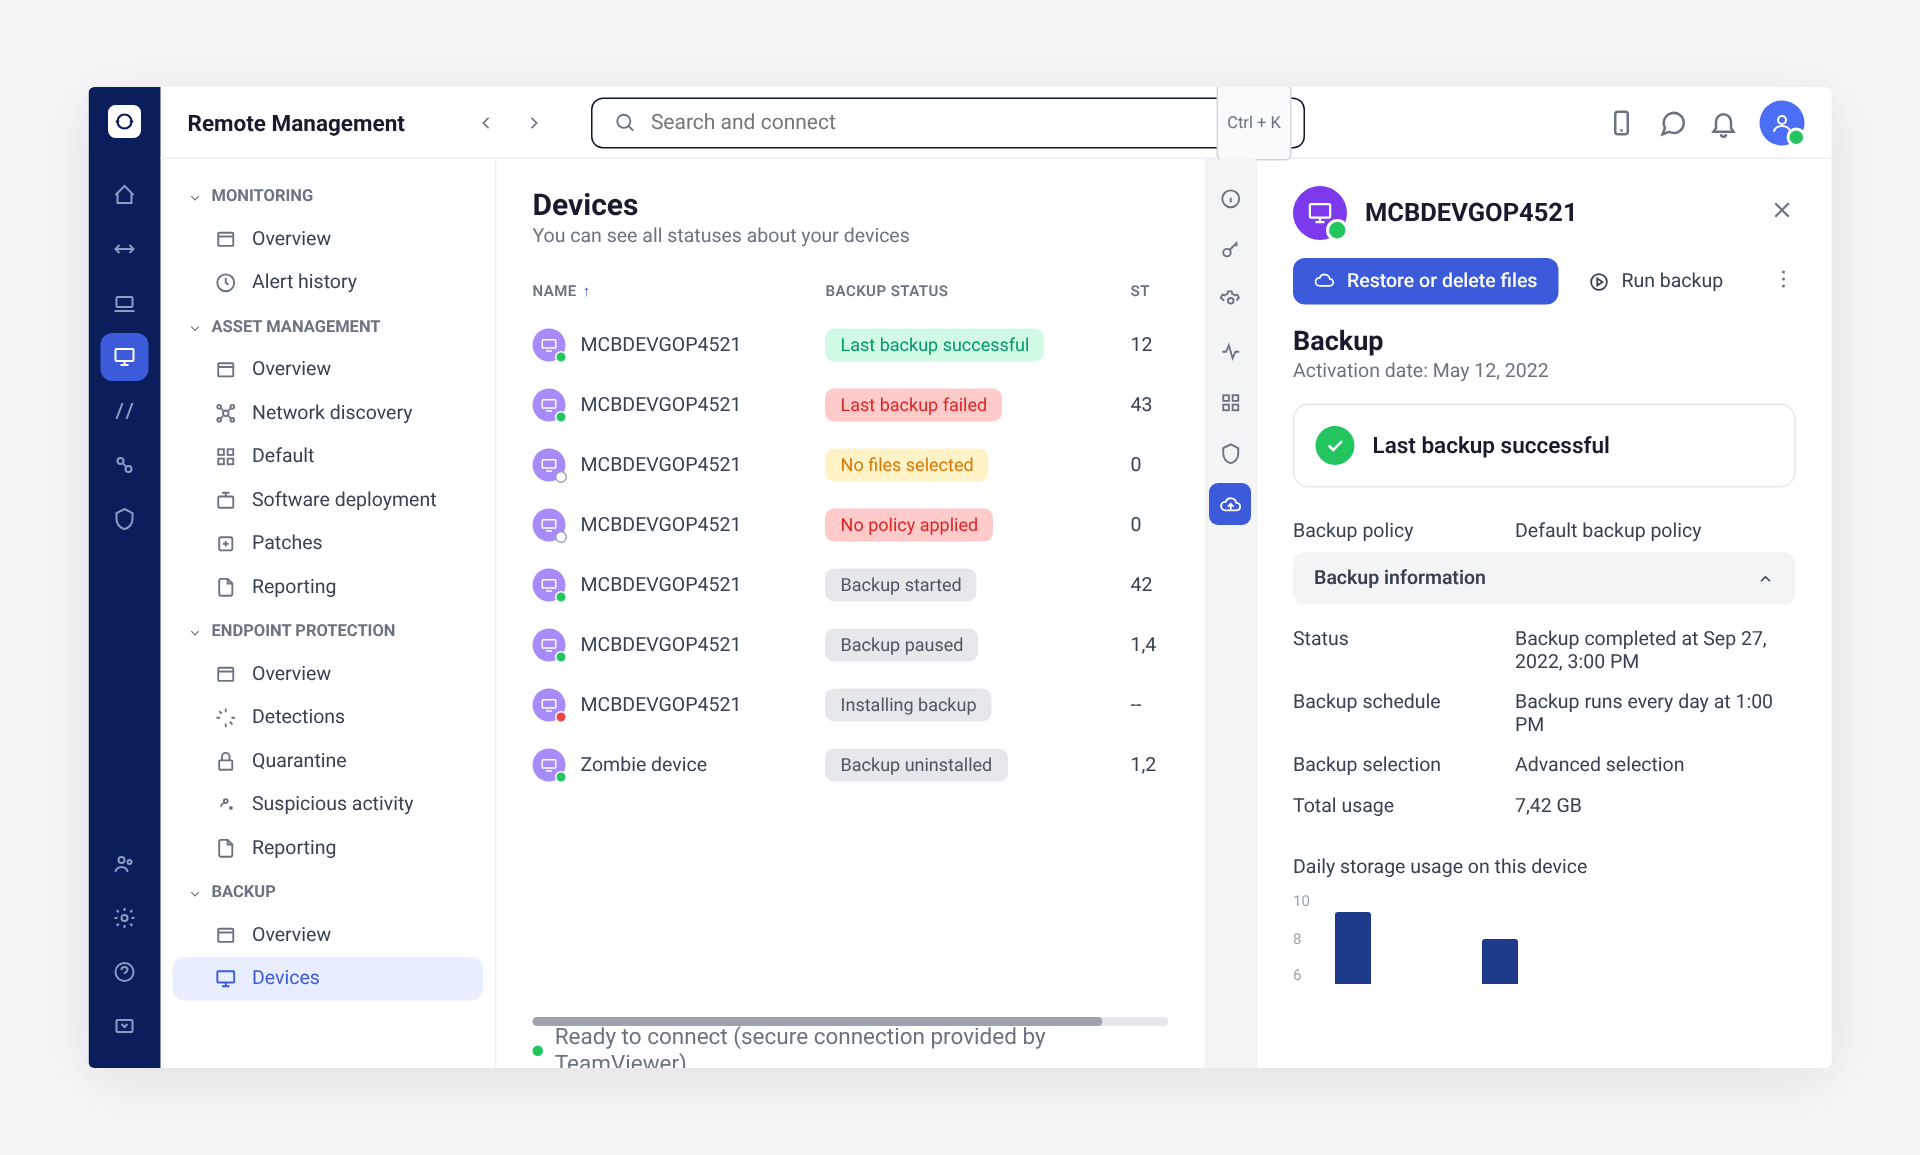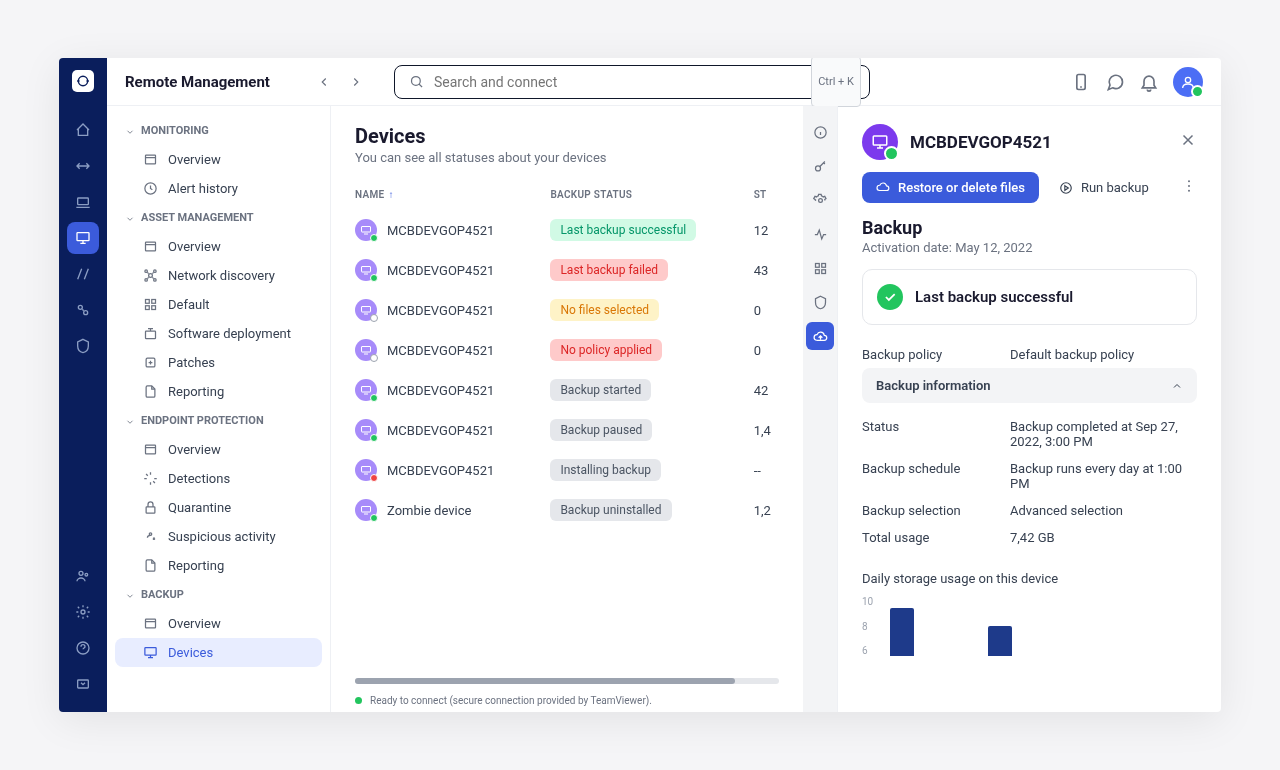--- a/index.html
+++ b/index.html
@@ -48,21 +48,21 @@
 .device-icon svg{width:12px;height:12px;color:#fff}
 .dot{position:absolute;bottom:-1px;right:-1px;width:8px;height:8px;border-radius:50%;border:1.5px solid #fff}
 .dot.green{background:#22c55e}.dot.gray{background:#fff;border-color:#9ca3af}.dot.red{background:#ef4444}
 .badge{display:inline-block;padding:4px 10px;border-radius:6px;font-size:12px}
 .badge.success{background:#d1fae5;color:#059669}
 .badge.failed{background:#fecaca;color:#dc2626}
 .badge.warning{background:#fef3c7;color:#d97706}
 .badge.neutral{background:#e5e7eb;color:#4b5563}
 .scroll-indicator{height:6px;background:#e5e7eb;border-radius:3px;margin:8px 24px 4px;position:relative}
 .scroll-thumb{position:absolute;left:0;width:380px;height:100%;background:#9ca3af;border-radius:3px}
-.status-bar{height:24px;display:flex;align-items:center;gap:8px;padding:0 24px;font-size:10px;color:#6b7280}
+.status-bar{height:24px;display:flex;align-items:center;gap:8px;padding:0 24px;font-size:15px;color:#6b7280}
 .status-dot{width:7px;height:7px;border-radius:50%;background:#22c55e}
 .tool-rail{width:34px;background:#f3f4f6;display:flex;flex-direction:column;align-items:center;padding:12px 0;gap:6px}
 .tool-item{width:28px;height:28px;display:flex;align-items:center;justify-content:center;border-radius:6px;cursor:pointer;color:#6b7280}
 .tool-item.active{background:#3b5bdb;color:#fff}
 .tool-item svg{width:15px;height:15px}
 .detail-panel{width:384px;border-left:1px solid #eef0f4;display:flex;flex-direction:column;overflow:hidden}
 .detail-header{padding:18px 24px 12px;display:flex;align-items:center;gap:12px}
 .detail-header-icon{width:36px;height:36px;border-radius:50%;background:#7c3aed;display:flex;align-items:center;justify-content:center;position:relative}
 .detail-header-icon svg{width:18px;height:18px;color:#fff}
 .detail-header-icon::after{content:'';position:absolute;bottom:-1px;right:-1px;width:11px;height:11px;background:#22c55e;border:2px solid #fff;border-radius:50%}

